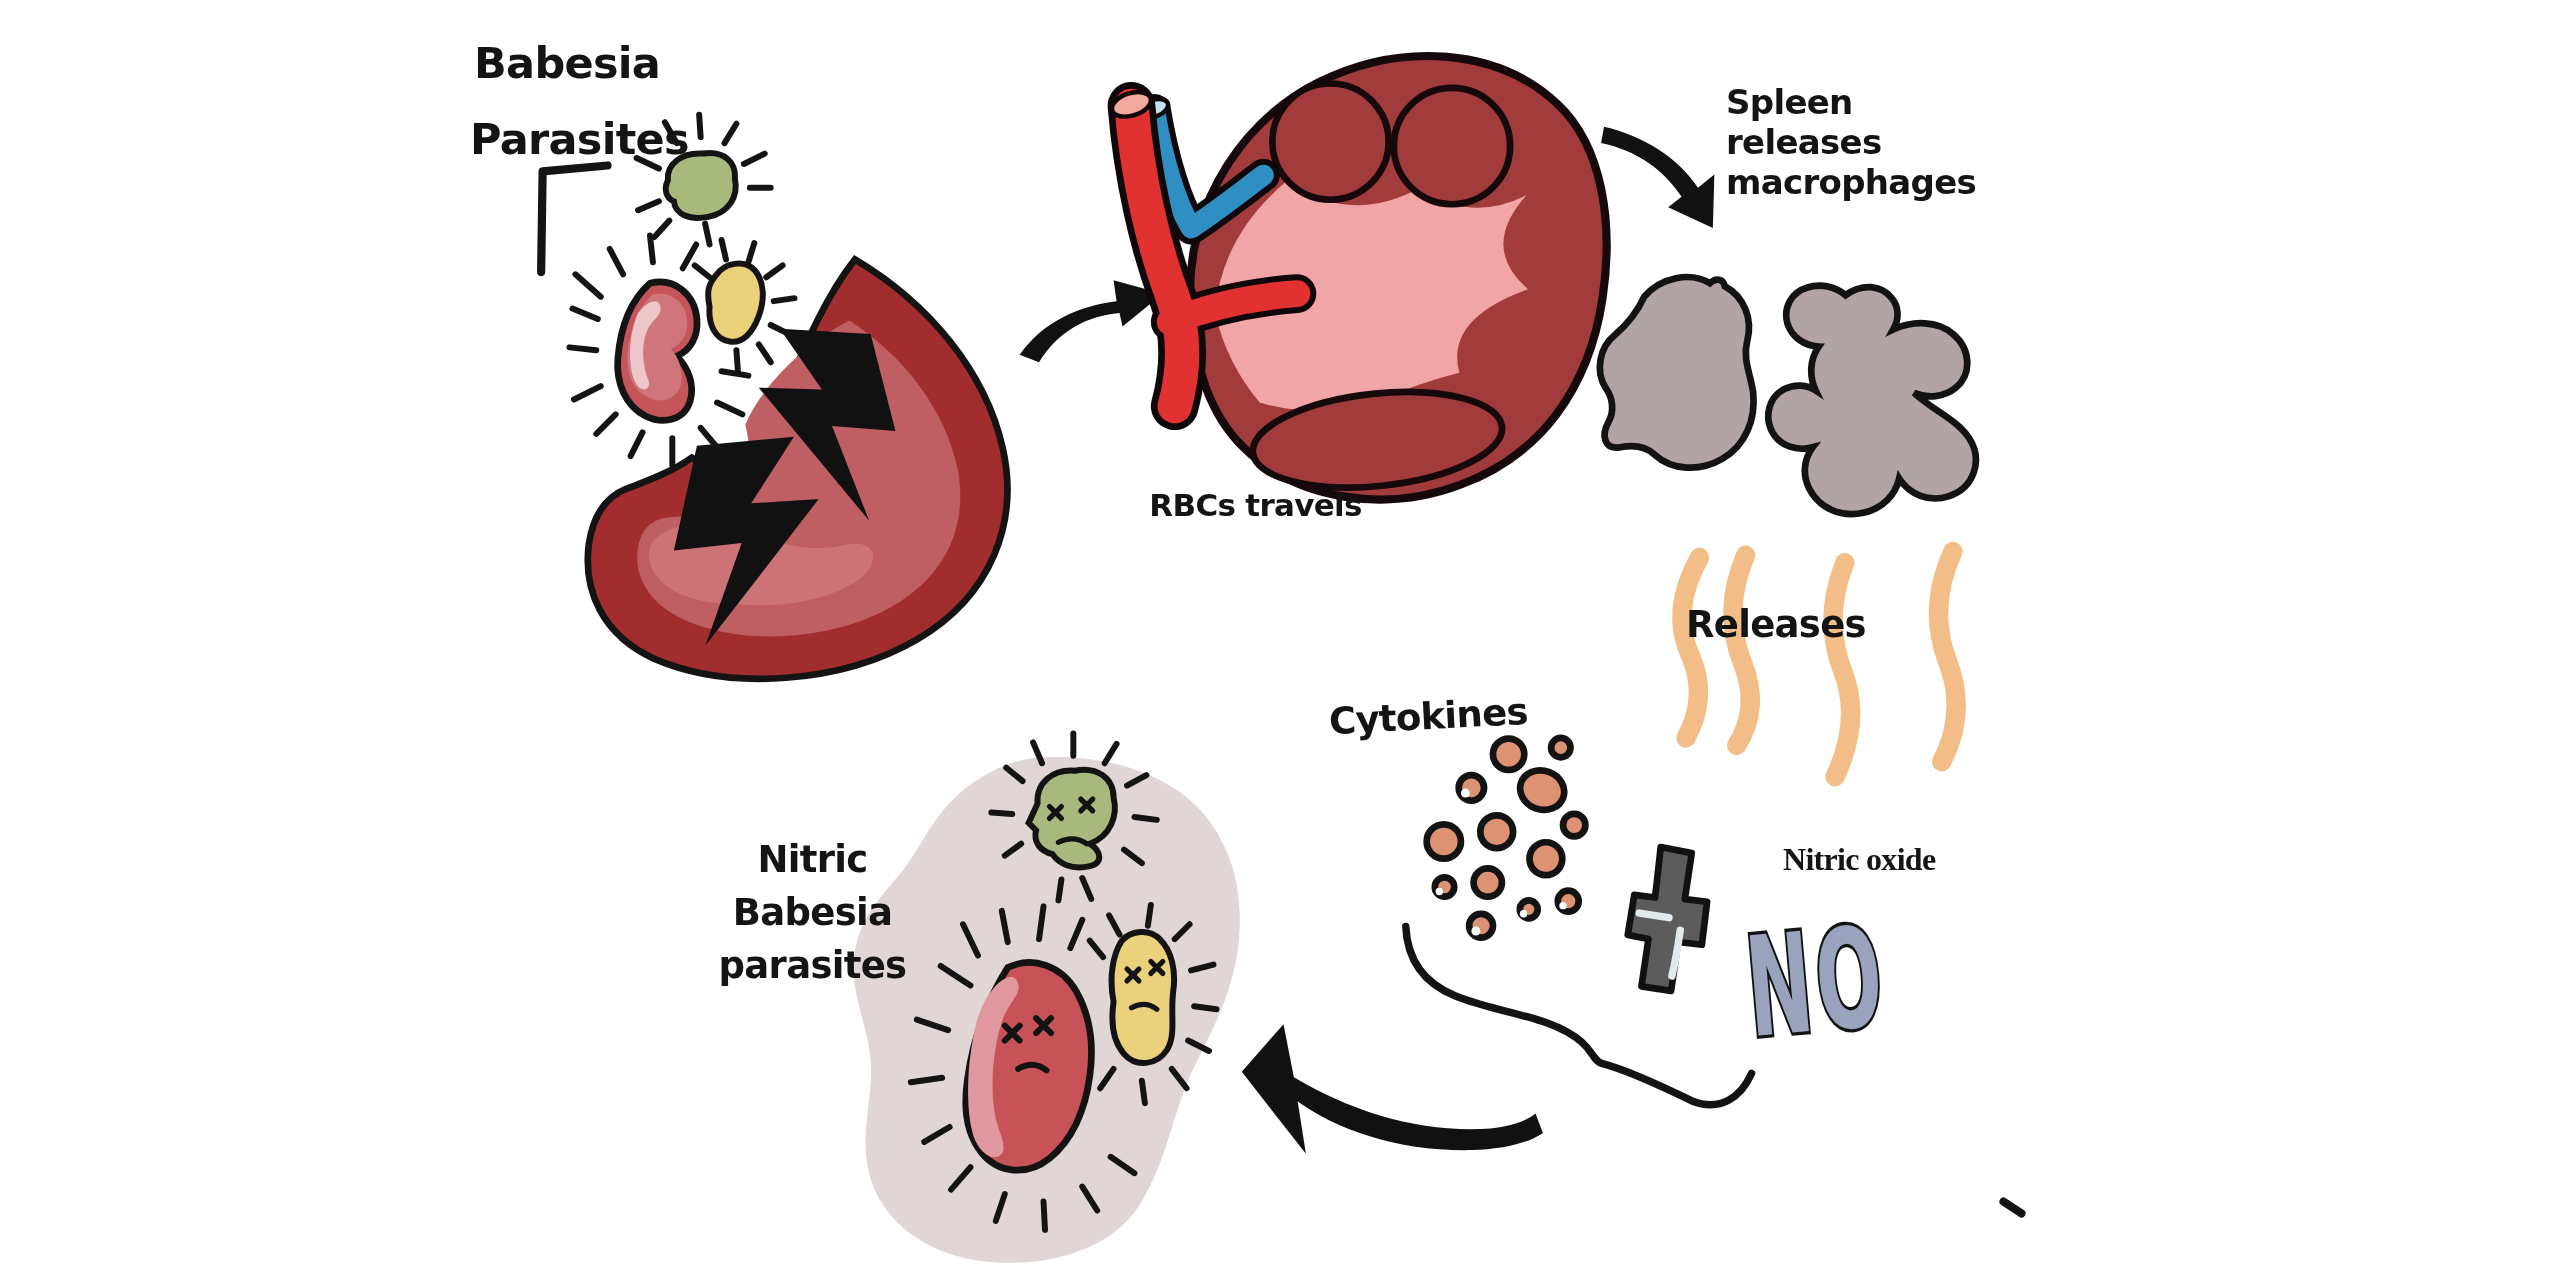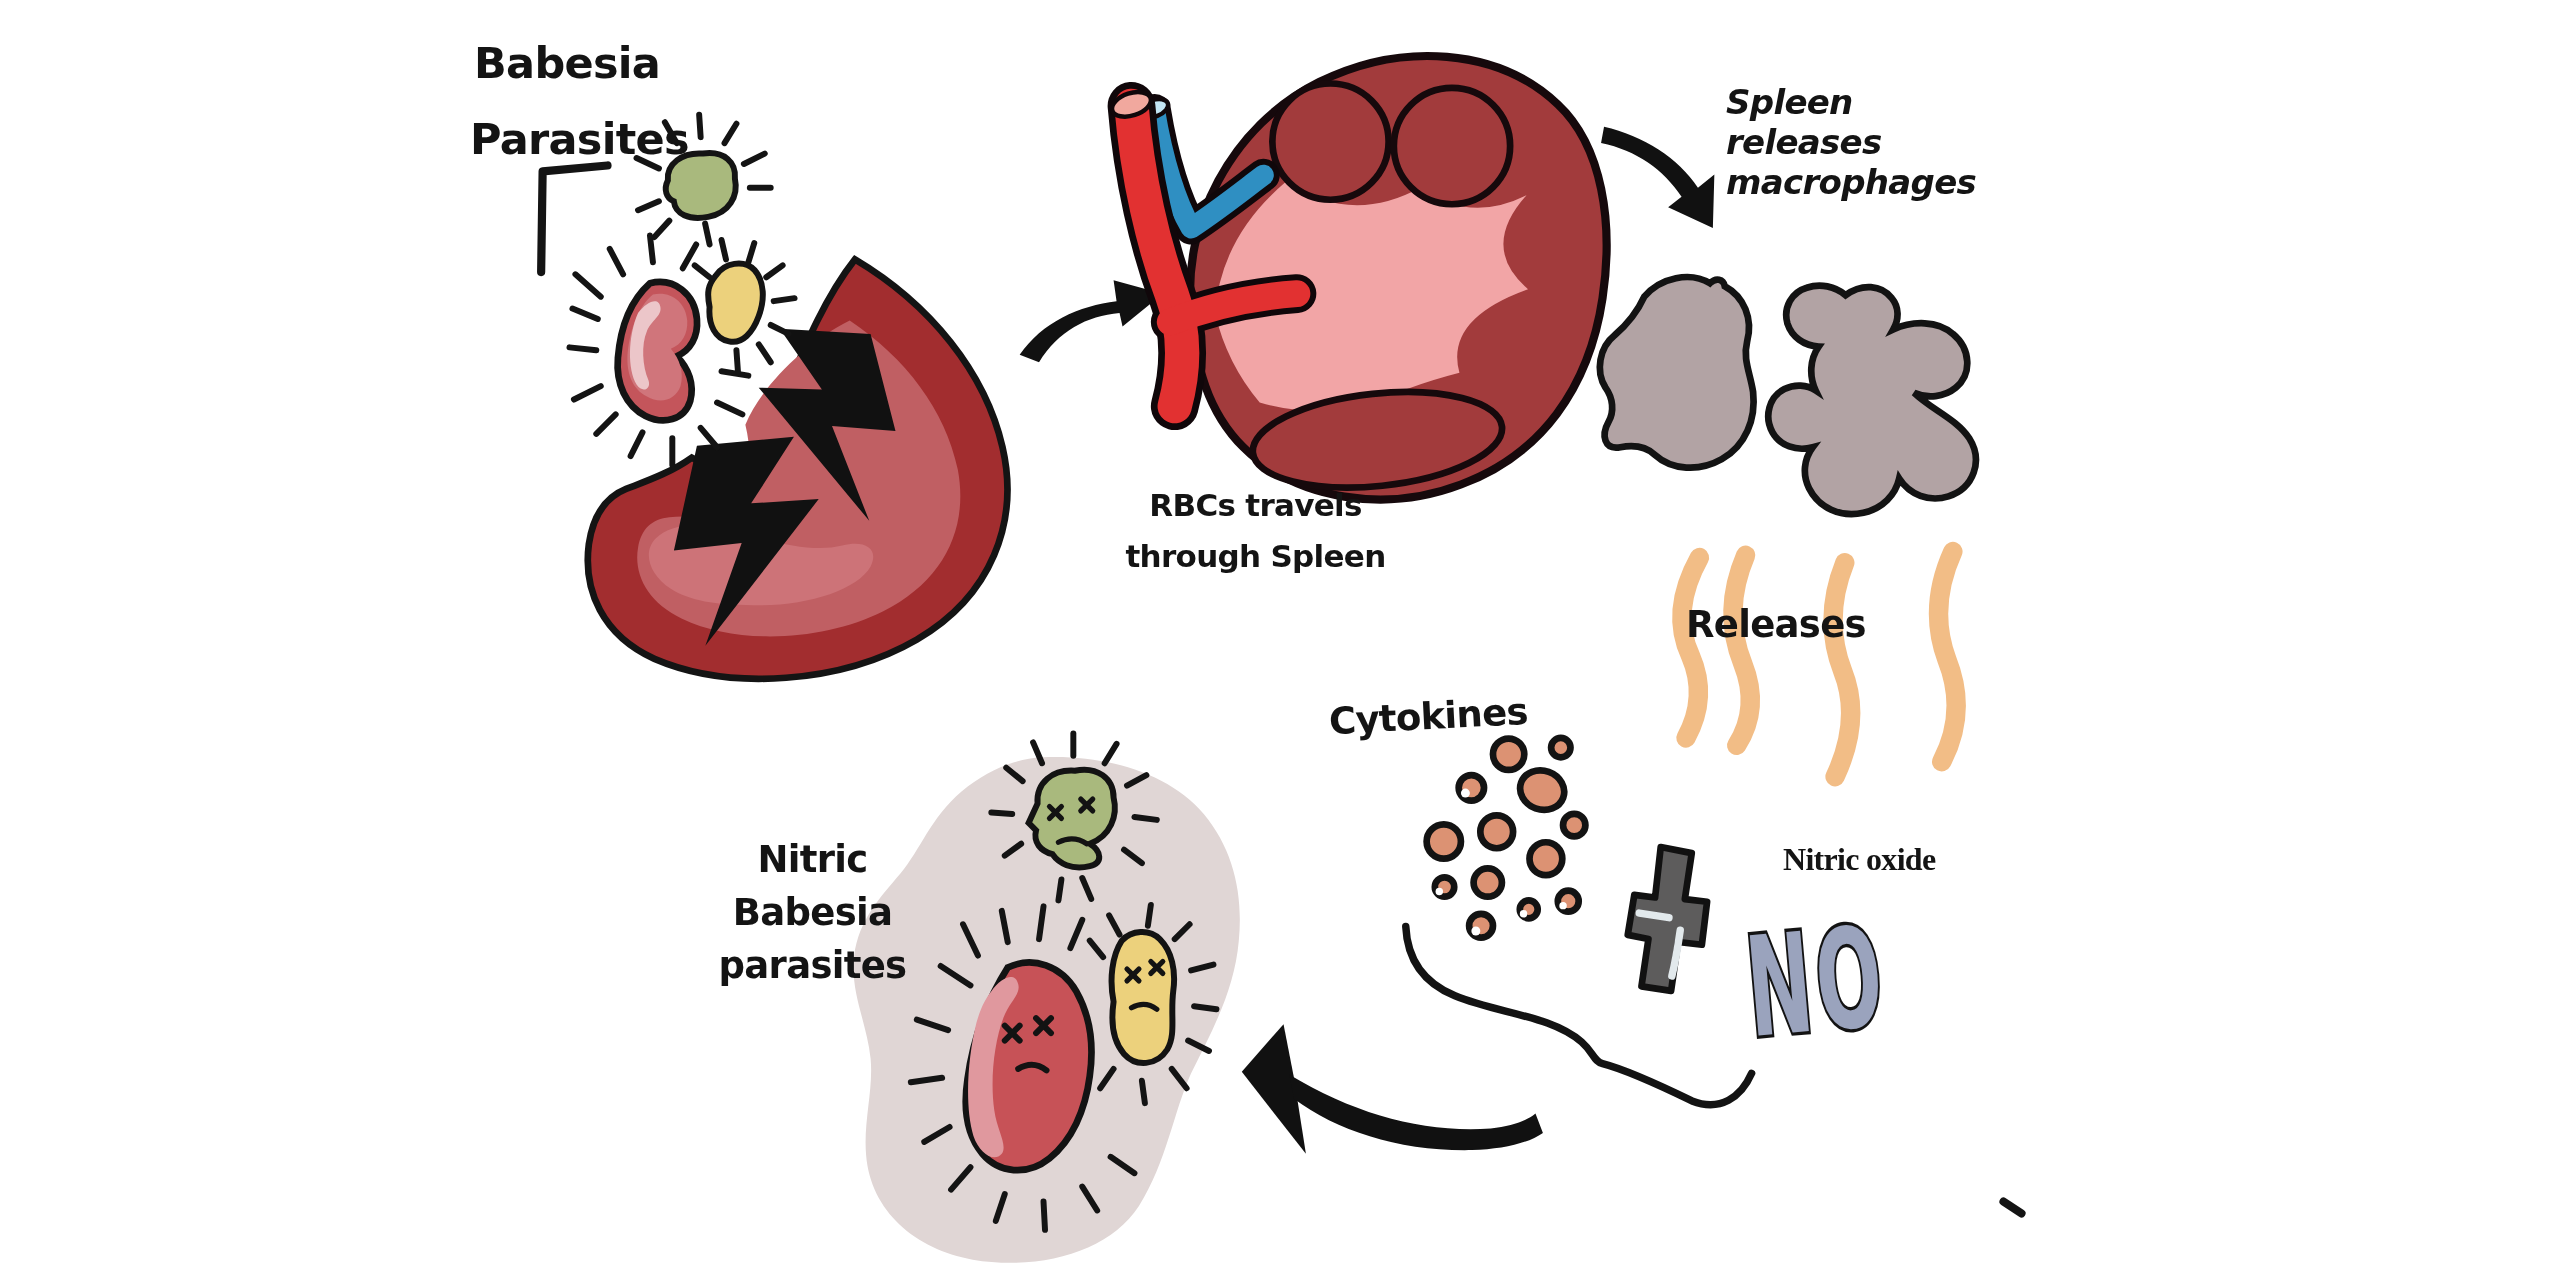--- a/index.html
+++ b/index.html
@@ -253,23 +253,23 @@
     </g>
   </g>
 
   <line x1="2688" y1="1612" x2="2712" y2="1628" stroke="#141414" stroke-width="11" stroke-linecap="round"></line>
 </svg>
 
 <div class="label" style="left:474px;top:36px;font-size:43px;">Babesia</div>
 <div class="label" style="left:470px;top:112px;font-size:43px;">Parasites</div>
 
 
-<div class="label center" style="left:1088px;top:480px;width:335px;font-size:31px;line-height:51px;"><span>RBCs travels</span><br><span>through Spleen</span></div>
-
-<div class="label" style="left:1726px;top:82px;font-size:34px;line-height:40px;font-style:italic;"><span>Spleen</span><br><span>releases</span><br><span>macrophages</span></div>
+<div class="label center" style="left:1088px;top:480px;width:335px;font-size:31px;line-height:51px;"><span>RBCs travels</span><br></div>
+
+<div class="label" style="left:1726px;top:82px;font-size:34px;line-height:40px;"><span>Spleen</span><br><span>releases</span><br><span>macrophages</span></div>
 
 <div class="label" style="left:1686px;top:601px;font-size:37px;">Releases</div>
 
 <div class="label" style="left:1329px;top:693px;font-size:37px;transform:rotate(-3deg);">Cytokines</div>
 
 <div class="label" style="left:1783px;top:839px;font-size:32px;font-family:Liberation Serif, serif;">Nitric oxide</div>
 
 <div class="label center" style="left:693px;top:833px;width:239px;font-size:37px;line-height:53px;"><span>Nitric</span><br><span>Babesia</span><br><span>parasites</span></div>
 
 </div>

